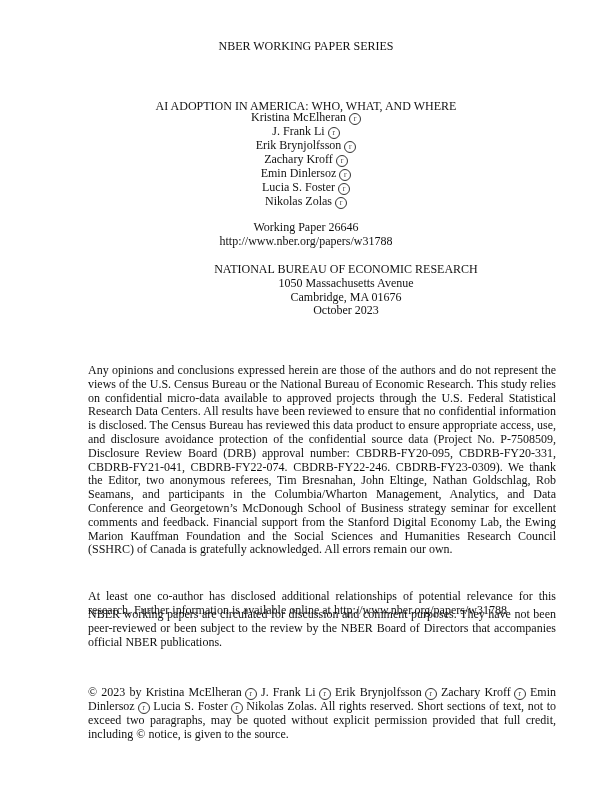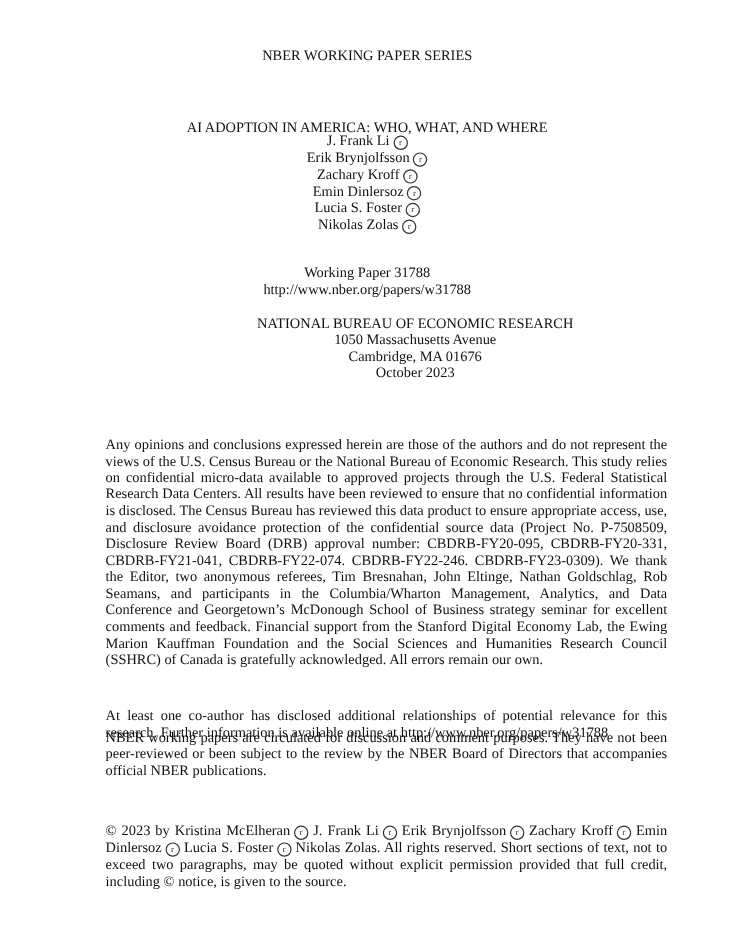--- a/index.html
+++ b/index.html
@@ -20,30 +20,31 @@
   .p4 { top:670px; }
   .p { margin:16px; }
 </style>
 </head>
 <body>
 
 <div class="center series">NBER WORKING PAPER SERIES</div>
 <div class="center title">AI ADOPTION IN AMERICA: WHO, WHAT, AND WHERE</div>
 
 <div class="center authors">
+  <div><span>Kristina McElheran</span><span class="r">r</span></div>
   <div><span>J. Frank Li</span><span class="r">r</span></div>
   <div><span>Erik Brynjolfsson</span><span class="r">r</span></div>
   <div><span>Zachary Kroff</span><span class="r">r</span></div>
   <div><span>Emin Dinlersoz</span><span class="r">r</span></div>
   <div><span>Lucia S. Foster</span><span class="r">r</span></div>
   <div><span>Nikolas Zolas</span><span class="r">r</span></div>
 </div>
 
 <div class="center wp">
-  <div>Working Paper 31788</div>
+  <div>Working Paper 26646</div>
   <div>http://www.nber.org/papers/w31788</div>
 </div>
 
 <div class="center nber">
   <div>NATIONAL BUREAU OF ECONOMIC RESEARCH</div>
   <div>1050 Massachusetts Avenue</div>
   <div>Cambridge, MA 01676</div>
   <div>October 2023</div>
 </div>
 

